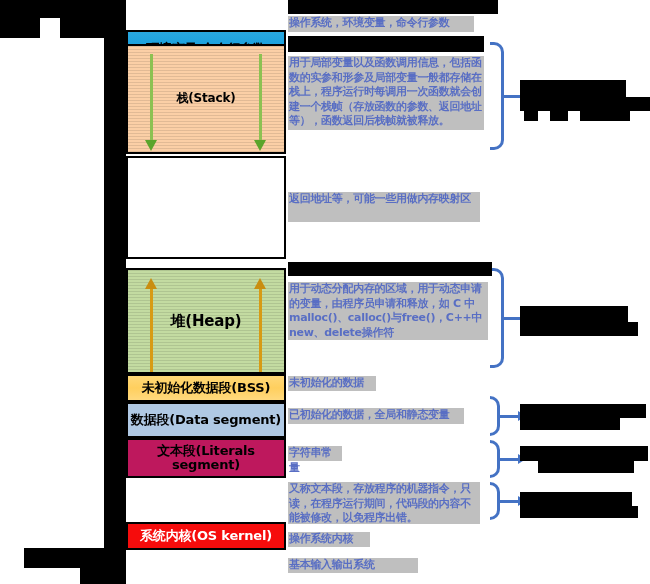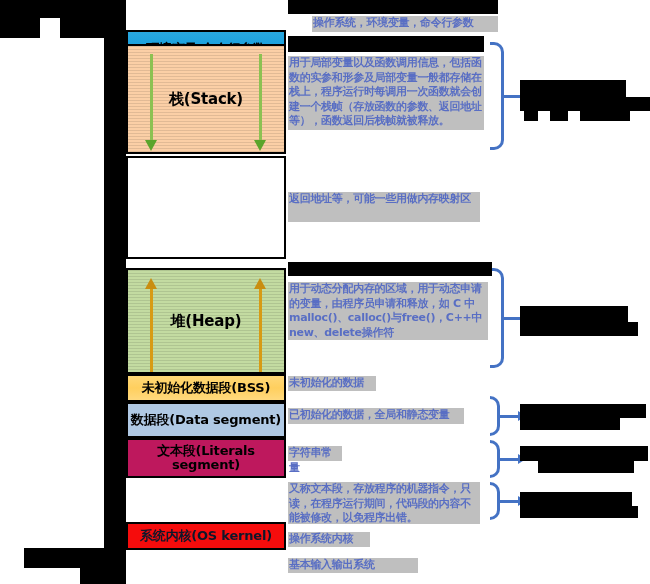--- a/index.html
+++ b/index.html
@@ -59,21 +59,21 @@
 
   .row-env {
     background: linear-gradient(180deg,#29a8e0 0%, #1aa0de 45%, #35b5ea 55%, #1f9fdd 100%);
   }
   .row-stack {
     background:
       repeating-linear-gradient(180deg,
         rgba(0,0,0,0.10) 0px, rgba(0,0,0,0.10) 1px,
         rgba(255,255,255,0) 1px, rgba(255,255,255,0) 3px),
       #fbcfa6;
-    font-size: 15px;
+    font-size: 12px;
   }
   .row-empty {
     background: #ffffff;
   }
   .row-heap {
     background:
       repeating-linear-gradient(180deg,
         rgba(0,0,0,0.10) 0px, rgba(0,0,0,0.10) 1px,
         rgba(255,255,255,0) 1px, rgba(255,255,255,0) 3px),
       #c3dba1;
@@ -86,21 +86,21 @@
     background: #b0c9e4;
   }
   .row-literals {
     background: #be185d;
   }
   .row-code {
     background: linear-gradient(180deg,#b8c2ec 0%, #aab6e6 60%, #c3ccf0 100%);
   }
   .row-kernel {
     background: #f60c0c;
-    color: #0f172a;
+    color: #ffffff;
     text-align: center;
   }
   .row-bios {
     background: #c6d3e2;
   }
 
   
   .arrow-line {
     position: absolute;
     width: 3px;
@@ -210,21 +210,21 @@
     <span>文本段(Literals segment)</span>
   </div>
 
 
   <div class="mem-row row-kernel" style="top:522px; height:28px;">
     <span>系统内核(OS kernel)</span>
   </div>
 
 </div>
 
-<div class="annot" style="left:288px; top:16px; width:186px; height:16px;margin-left:24px;">操作系统，环境变量，命令行参数</div>
+<div class="annot" style="left:288px; top:16px; width:186px; height:16px;">操作系统，环境变量，命令行参数</div>
 
 <div class="annot" style="left:288px; top:56px; width:196px; height:74px;">用于局部变量以及函数调用信息，包括函数的实参和形参及局部变量一般都存储在栈上，程序运行时每调用一次函数就会创建一个栈帧（存放函数的参数、返回地址等），函数返回后栈帧就被释放。</div>
 
 <div class="annot" style="left:288px; top:192px; width:192px; height:30px;">返回地址等，可能一些用做内存映射区</div>
 
 <div class="annot" style="left:288px; top:282px; width:200px; height:58px;">用于动态分配内存的区域，用于动态申请的变量，由程序员申请和释放，如 C 中malloc()、calloc()与free()，C++中new、delete操作符</div>
 
 <div class="annot" style="left:288px; top:376px; width:88px; height:15px;">未初始化的数据</div>
 
 <div class="annot" style="left:288px; top:408px; width:176px; height:16px;">已初始化的数据，全局和静态变量</div>

